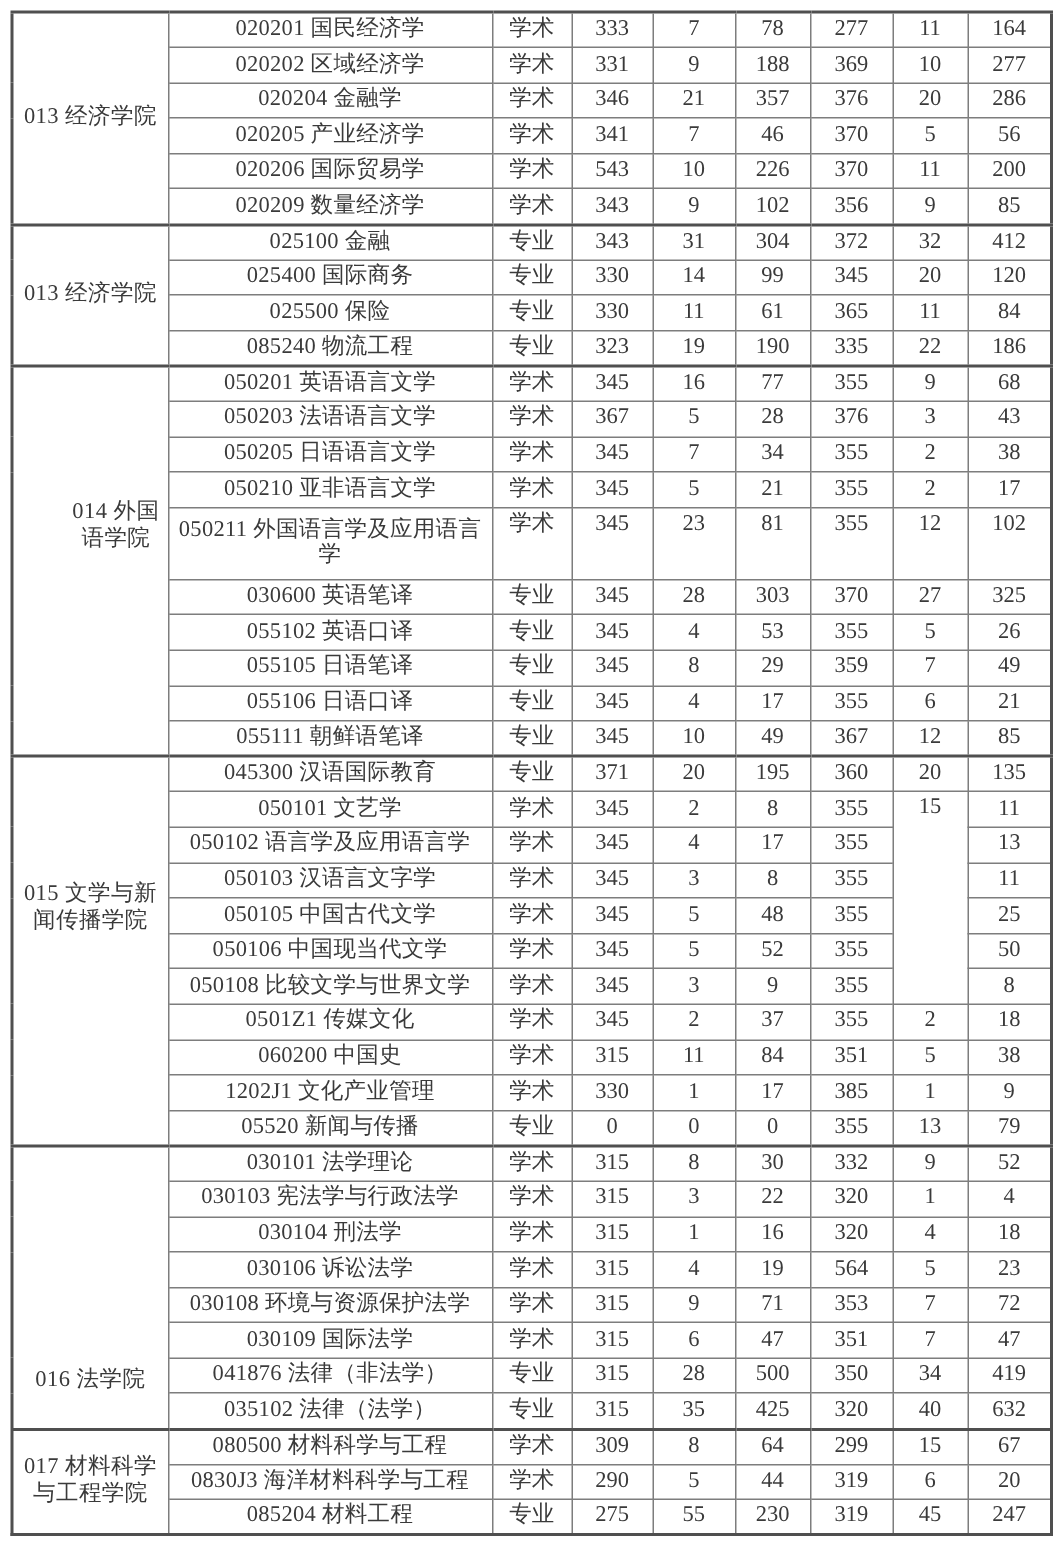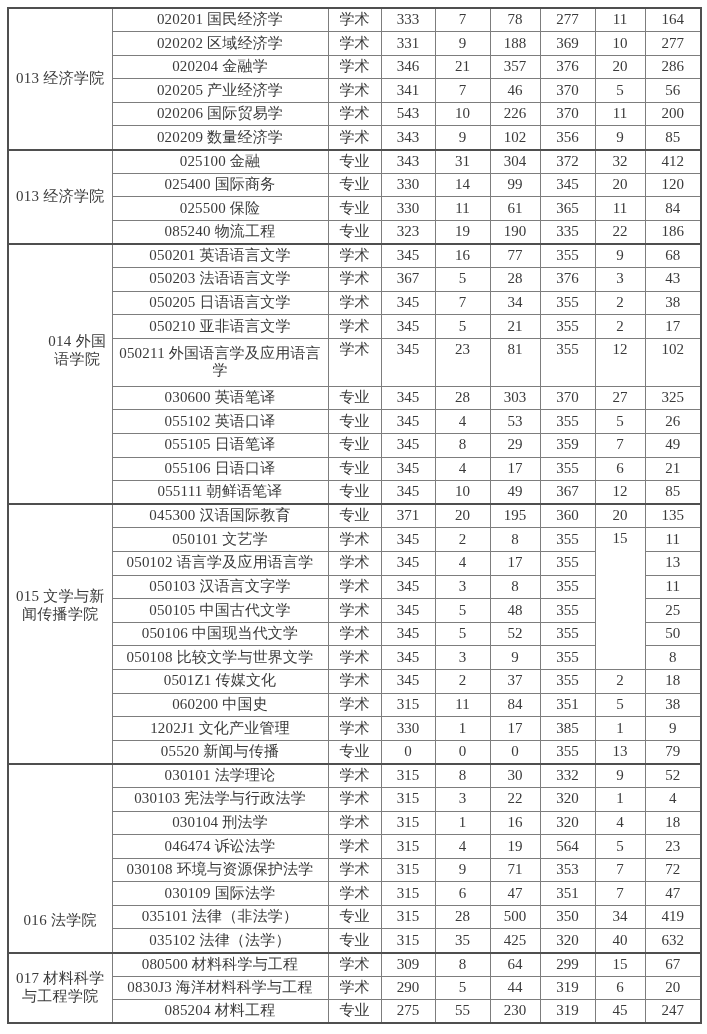--- a/index.html
+++ b/index.html
@@ -398,21 +398,21 @@
           <td class="major">030104 刑法学</td>
           <td class="type">学术</td>
           <td class="num">315</td>
           <td class="num">1</td>
           <td class="num">16</td>
           <td class="num">320</td>
           <td class="num">4</td>
           <td class="num">18</td>
         </tr>
         <tr class="sec-4">
-          <td class="major">046474 诉讼法学</td>
+          <td class="major">030106 诉讼法学</td>
           <td class="type">学术</td>
           <td class="num">315</td>
           <td class="num">4</td>
           <td class="num">19</td>
           <td class="num">564</td>
           <td class="num">5</td>
           <td class="num">23</td>
         </tr>
         <tr class="sec-4">
           <td class="major">030108 环境与资源保护法学</td>
@@ -428,21 +428,21 @@
           <td class="major">030109 国际法学</td>
           <td class="type">学术</td>
           <td class="num">315</td>
           <td class="num">6</td>
           <td class="num">47</td>
           <td class="num">351</td>
           <td class="num">7</td>
           <td class="num">47</td>
         </tr>
         <tr class="sec-4">
-          <td class="major">035101 法律（非法学）</td>
+          <td class="major">041876 法律（非法学）</td>
           <td class="type">专业</td>
           <td class="num">315</td>
           <td class="num">28</td>
           <td class="num">500</td>
           <td class="num">350</td>
           <td class="num">34</td>
           <td class="num">419</td>
         </tr>
         <tr class="sec-4">
           <td class="major">035102 法律（法学）</td>

